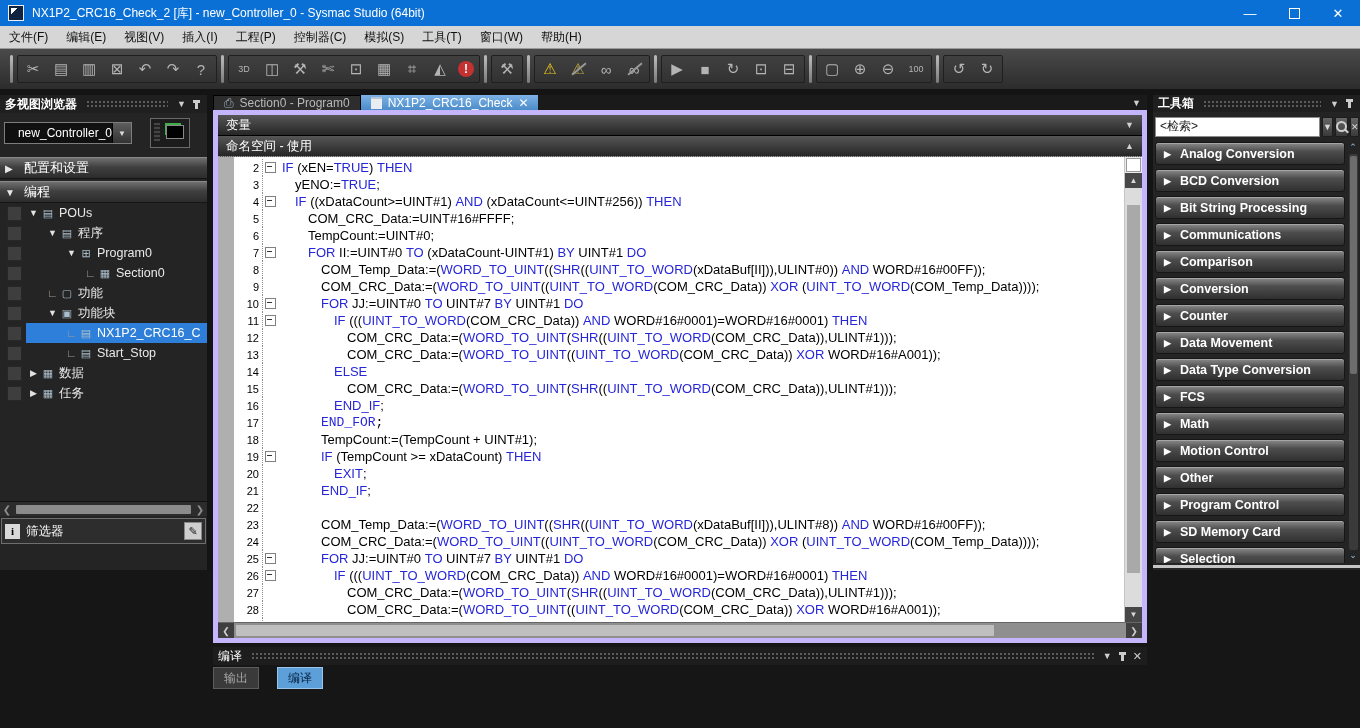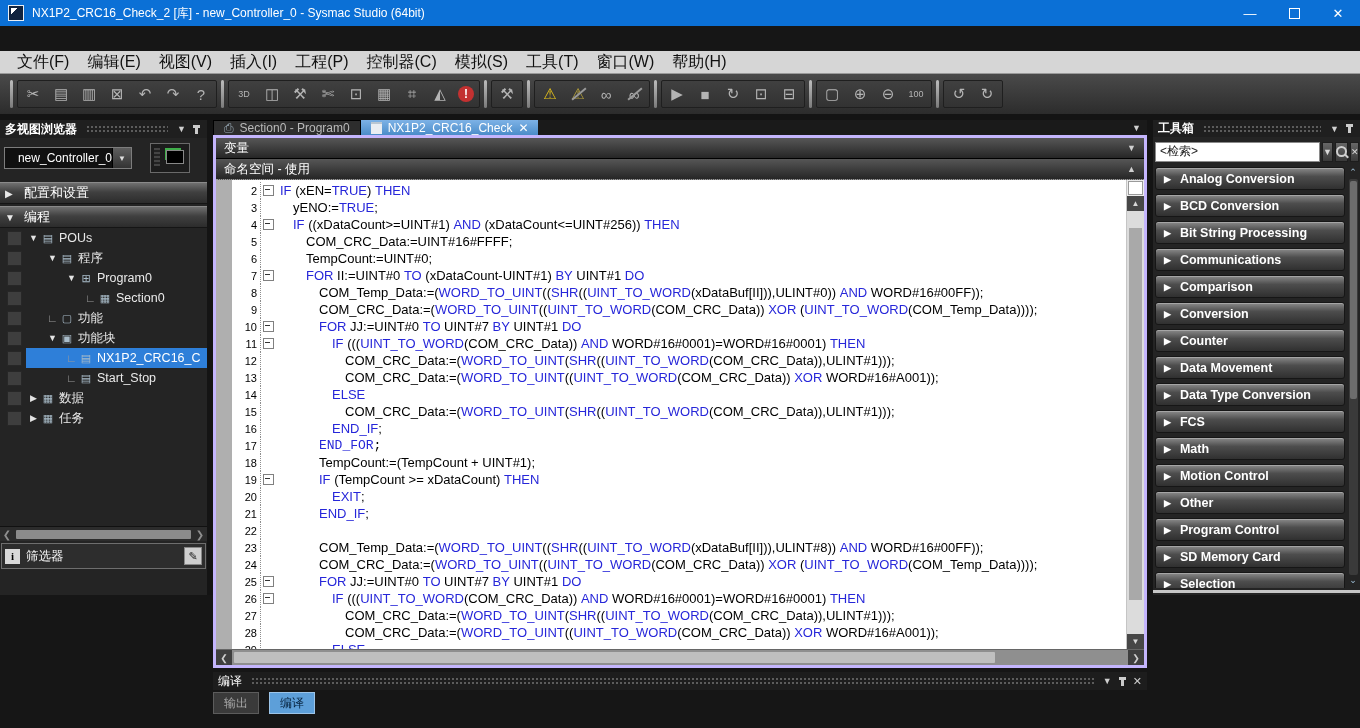--- a/index.html
+++ b/index.html
@@ -7,21 +7,21 @@
        font-family:"Liberation Sans",sans-serif;-webkit-font-smoothing:antialiased;}
   
   .titlebar{height:26px;background:#0b70d6;display:flex;align-items:center;color:#fff;font-size:12px;}
   .app-icon{width:14px;height:14px;margin:0 8px 0 8px;background:#10233f;border:1px solid #e8eef5;position:relative;}
   .app-icon::after{content:"";position:absolute;left:2px;top:2px;width:8px;height:8px;background:linear-gradient(135deg,#fff 0 40%,transparent 40%);}
   .win-title{flex:1;white-space:nowrap;overflow:hidden;}
   .win-btn{width:44px;height:26px;display:flex;align-items:center;justify-content:center;color:#fff;font-size:13px;}
   .restore-glyph{width:9px;height:9px;border:1px solid #fff;position:relative;background:#0b70d6;}
   .restore-glyph::before{content:"";position:absolute;left:2px;top:-4px;width:9px;height:9px;border:1px solid #fff;z-index:-1;}
   
-  .menubar{height:22px;background:#d6d6d6;display:flex;align-items:center;font-size:16px;color:#111;padding-left:8px;border-bottom:1px solid #9a9a9a;margin-top:25px;}
+  .menubar{height:22px;background:#d6d6d6;display:flex;align-items:center;font-size:12px;color:#111;border-bottom:1px solid #9a9a9a;}
   .menu-item{padding:0 9px;height:100%;display:flex;align-items:center;}
   
   .toolbar{height:40px;background:linear-gradient(#4a4a4a,#2c2c2c);display:flex;align-items:center;padding:0 6px;}
   .tb-sep{width:3px;height:28px;background:linear-gradient(#bdbdbd,#7a7a7a);border-radius:2px;margin:0 4px;}
   .tb-group{display:flex;align-items:center;background:linear-gradient(#404040,#323232);border:1px solid #1f1f1f;border-radius:2px;padding:2px 5px;gap:8px;height:28px;box-sizing:border-box;}
   .tb-icon{min-width:20px;height:22px;display:flex;align-items:center;justify-content:center;color:#b4b4b4;font-size:15px;position:relative;}
   .tb-icon.small-text{font-size:9px;letter-spacing:0;}
   .tb-icon.slashed::after{content:"";position:absolute;left:2px;top:10px;width:18px;height:2px;background:#9a9a9a;transform:rotate(-40deg);}
   .tb-icon.badge{background:#c33131;color:#fff;border-radius:50%;width:16px;height:16px;min-width:16px;font-weight:bold;font-size:12px;}
   
@@ -59,21 +59,21 @@
   .edit-ic{width:16px;height:16px;margin-left:auto;background:#cfcfcf;color:#222;font-size:11px;display:flex;align-items:center;justify-content:center;border:1px solid #888;}
   
   .center{flex:1;display:flex;flex-direction:column;margin:6px 6px 0 6px;min-width:0;}
   .tabbar{height:25px;display:flex;background:#151515;}
   .tab{display:flex;align-items:center;gap:6px;padding:0 10px;font-size:12px;white-space:nowrap;}
   .tab.inactive{background:#2d2d2d;color:#b9b9b9;border:1px solid #000;border-bottom:none;}
   .tab.active{background:linear-gradient(#7db2e6,#4b8cc9);color:#fff;}
   .tab-fill{flex:1;background:#1a1a1a;display:flex;align-items:center;justify-content:flex-end;padding-right:6px;color:#cfcfcf;font-size:9px;}
   .doc-ic{width:11px;height:12px;background:#e9edf2;border:1px solid #7d8License8;box-shadow:inset 0 2px 0 #b9c6d2;}
   .prn-ic{color:#9fb0bd;font-size:12px;}
-  .editor-outer{border:3px solid #c4b5fd;display:flex;flex-direction:column;height:533px;box-sizing:border-box;}
+  .editor-outer{border:5px solid #c4b5fd;display:flex;flex-direction:column;height:533px;box-sizing:border-box;}
   .hbar{height:20px;background:linear-gradient(#565656,#262626);display:flex;align-items:center;color:#fff;font-size:12.5px;padding:0 8px;border-bottom:1px solid #000;}
   .hbar .mini{margin-left:auto;}
   .nsbar{border-bottom:1px dotted #9a9a9a;}
   .editor-frame{flex:1;display:flex;flex-direction:column;min-height:0;background:#fff;}
   .editor-row{flex:1;display:flex;min-height:0;}
   .margin-strip{width:16px;background:#afafaf;}
   .code-scroll{flex:1;overflow:hidden;padding-top:2px;position:relative;}
   .crow{height:17px;display:flex;align-items:stretch;font-size:13px;white-space:pre;}
   .ln{width:25px;display:flex;align-items:center;justify-content:flex-end;padding-right:3px;color:#000;font-size:11px;border-right:1px dotted #8e8e8e;}
   .foldc{width:15px;display:flex;align-items:center;justify-content:center;}
@@ -85,21 +85,21 @@
   .vscroll{width:17px;display:flex;flex-direction:column;background:#ececec;border-left:1px solid #c5c5c5;}
   .vs-grip{height:12px;background:#fff;border:1px solid #9a9a9a;margin:1px;}
   .vs-btn{height:15px;background:#474747;color:#d8d8d8;display:flex;align-items:center;justify-content:center;font-size:8px;}
   .vs-track{flex:1;background:#dcdcdc;position:relative;}
   .vs-thumb{position:absolute;left:2px;right:2px;top:4%;height:88%;background:#a9a9a9;}
   .hscroll{height:15px;background:#8f8f8f;display:flex;align-items:center;border-top:1px solid #666;}
   .hs-btn{width:16px;height:100%;background:#3f3f3f;color:#cfcfcf;display:flex;align-items:center;justify-content:center;font-size:9px;}
   .hs-thumb{width:82%;height:11px;background:#bfbfbf;margin-left:2px;border-radius:1px;}
   .build{margin-top:4px;display:flex;flex-direction:column;}
   .bhead{height:18px;background:#1d1d1d;display:flex;align-items:center;color:#fff;font-size:12px;padding:0 5px;gap:5px;}
-  .btabs{height:22px;display:flex;gap:10px;margin-top:2px;text-align:right;}
+  .btabs{height:22px;display:flex;gap:18px;margin-top:2px;text-align:right;}
   .btab{padding:0 10px;display:flex;align-items:center;font-size:12px;}
   .btab.inactive{background:#3a3a3a;color:#a8a8a8;border:1px solid #5c5c5c;}
   .btab.active{background:#5d9fd9;color:#06233f;border:1px solid #9cc4e8;}
   
   .right-panel{width:207px;margin:6px 0 0 0;display:flex;flex-direction:column;background:#242424;}
   .searchrow{display:flex;align-items:center;margin:4px 2px 4px 2px;gap:2px;height:22px;}
   .search-input{flex:1;height:20px;box-sizing:border-box;background:#fff;border:1px solid #8a8a8a;font-size:12px;color:#222;padding:0 4px;font-family:"Liberation Sans",sans-serif;}
   .sbtn{width:20px;height:20px;background:linear-gradient(#666,#3a3a3a);border:1px solid #1d1d1d;display:flex;align-items:center;justify-content:center;color:#d8d8d8;font-size:9px;box-sizing:border-box;}
   .mag{width:7px;height:7px;border:2px solid #cfcfcf;border-radius:50%;position:relative;}
   .mag::after{content:"";position:absolute;left:6px;top:7px;width:5px;height:2px;background:#cfcfcf;transform:rotate(45deg);}

